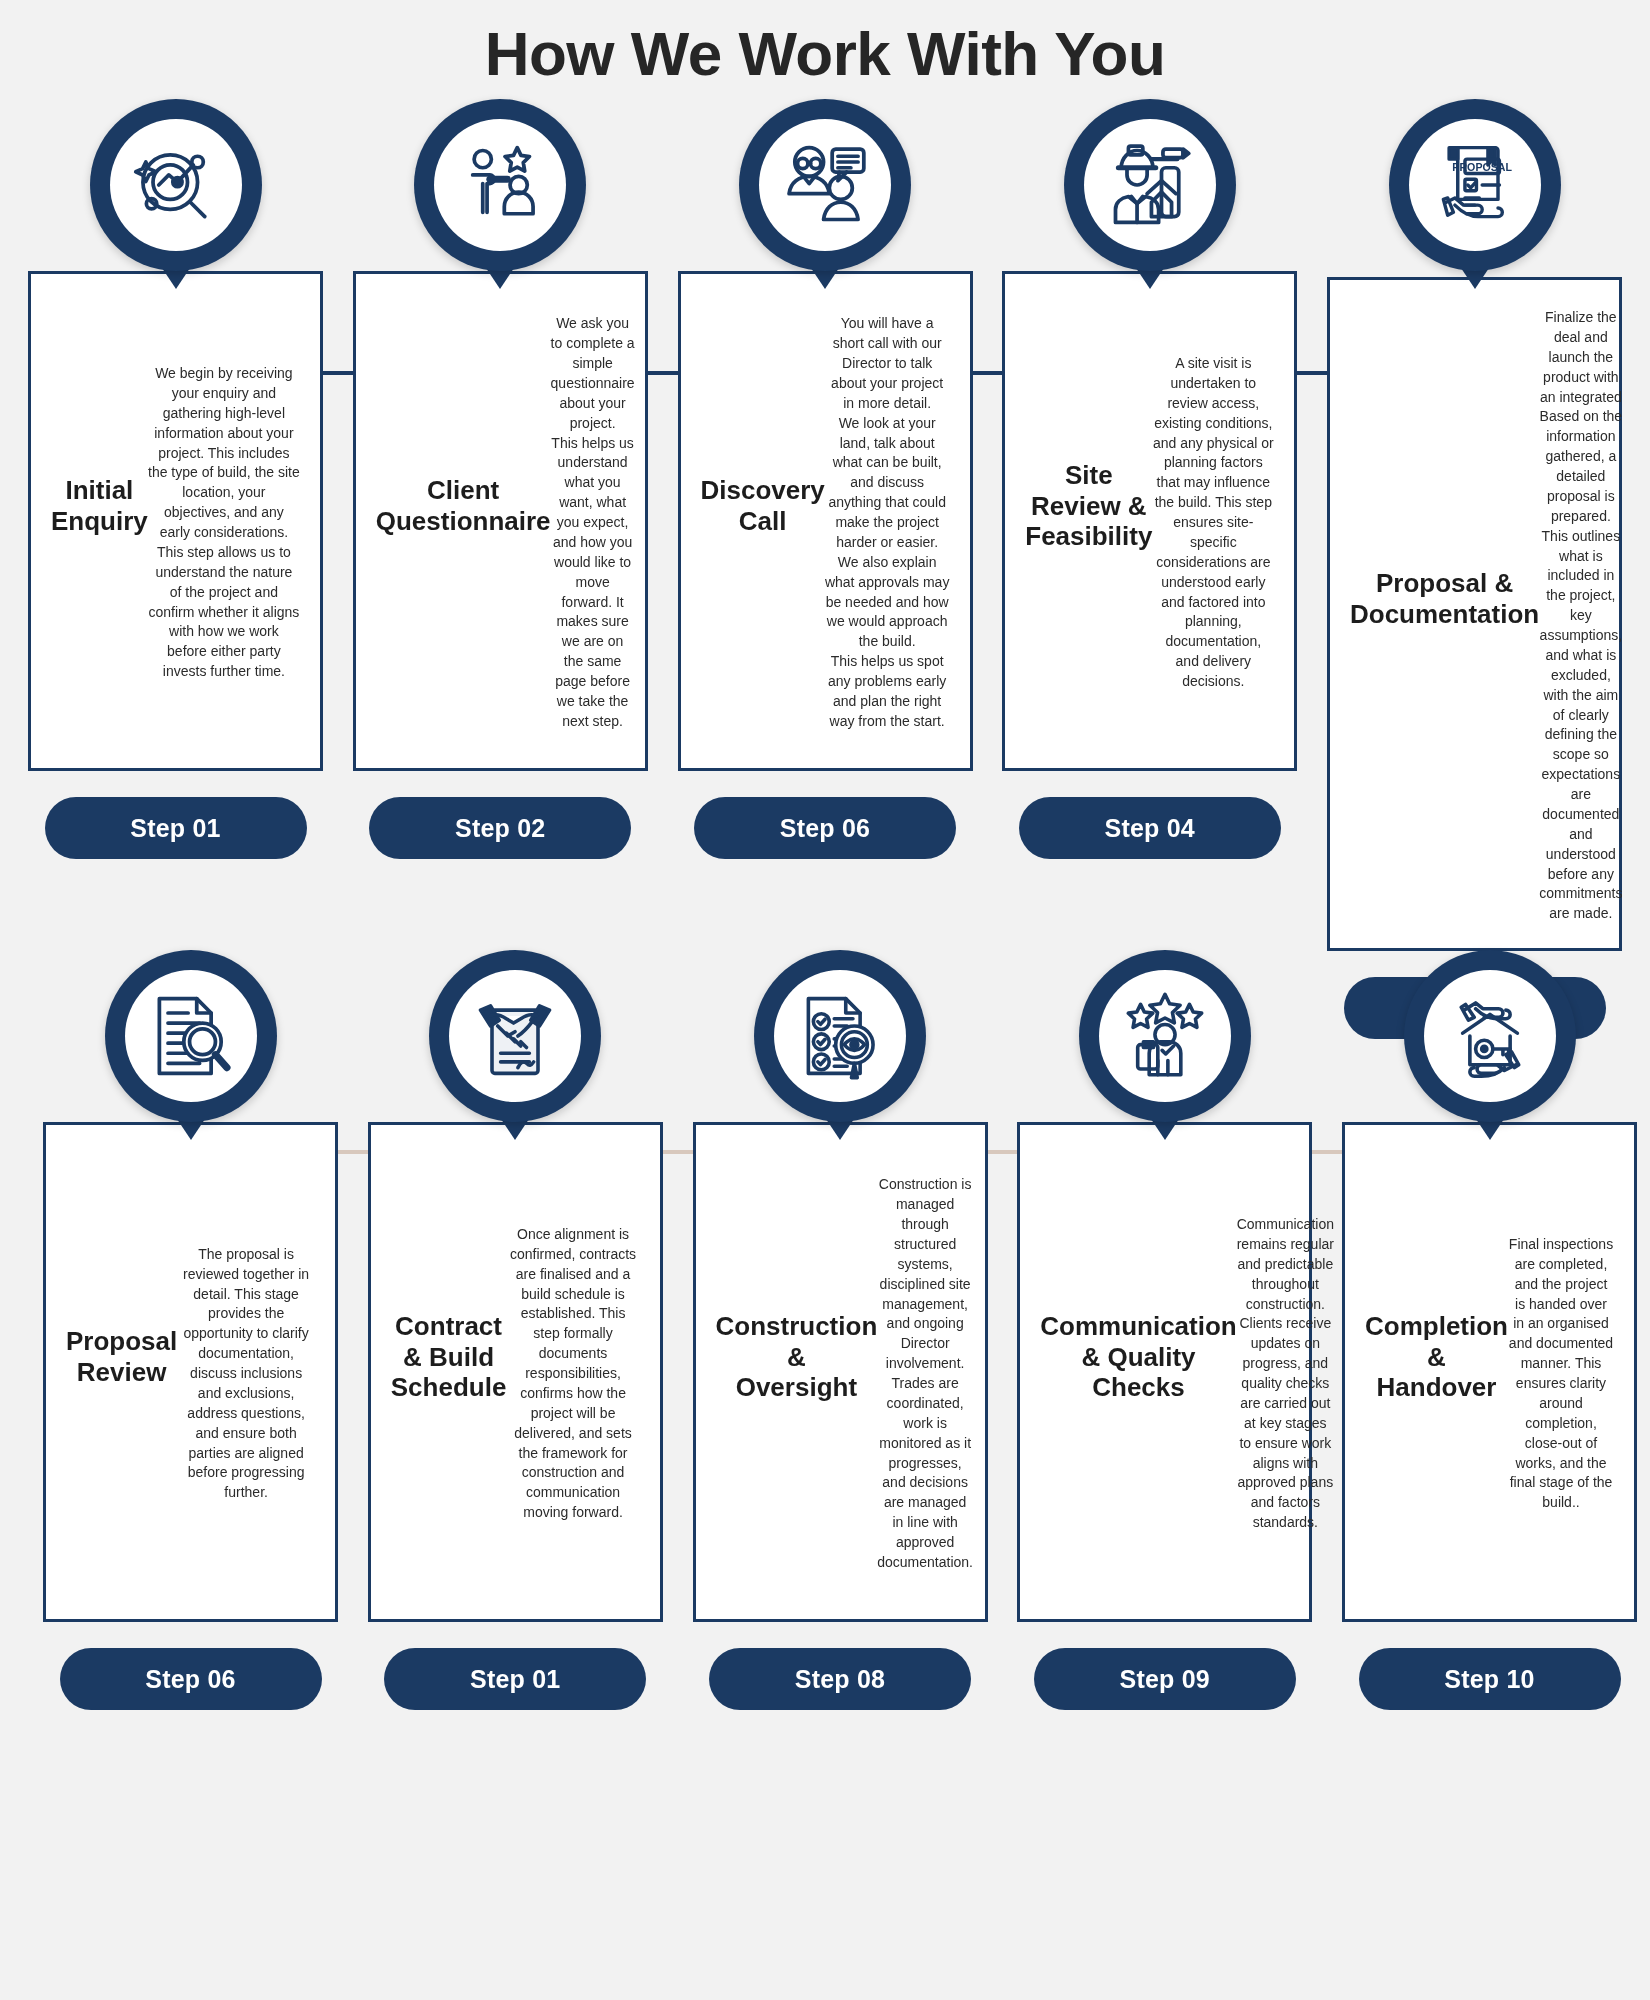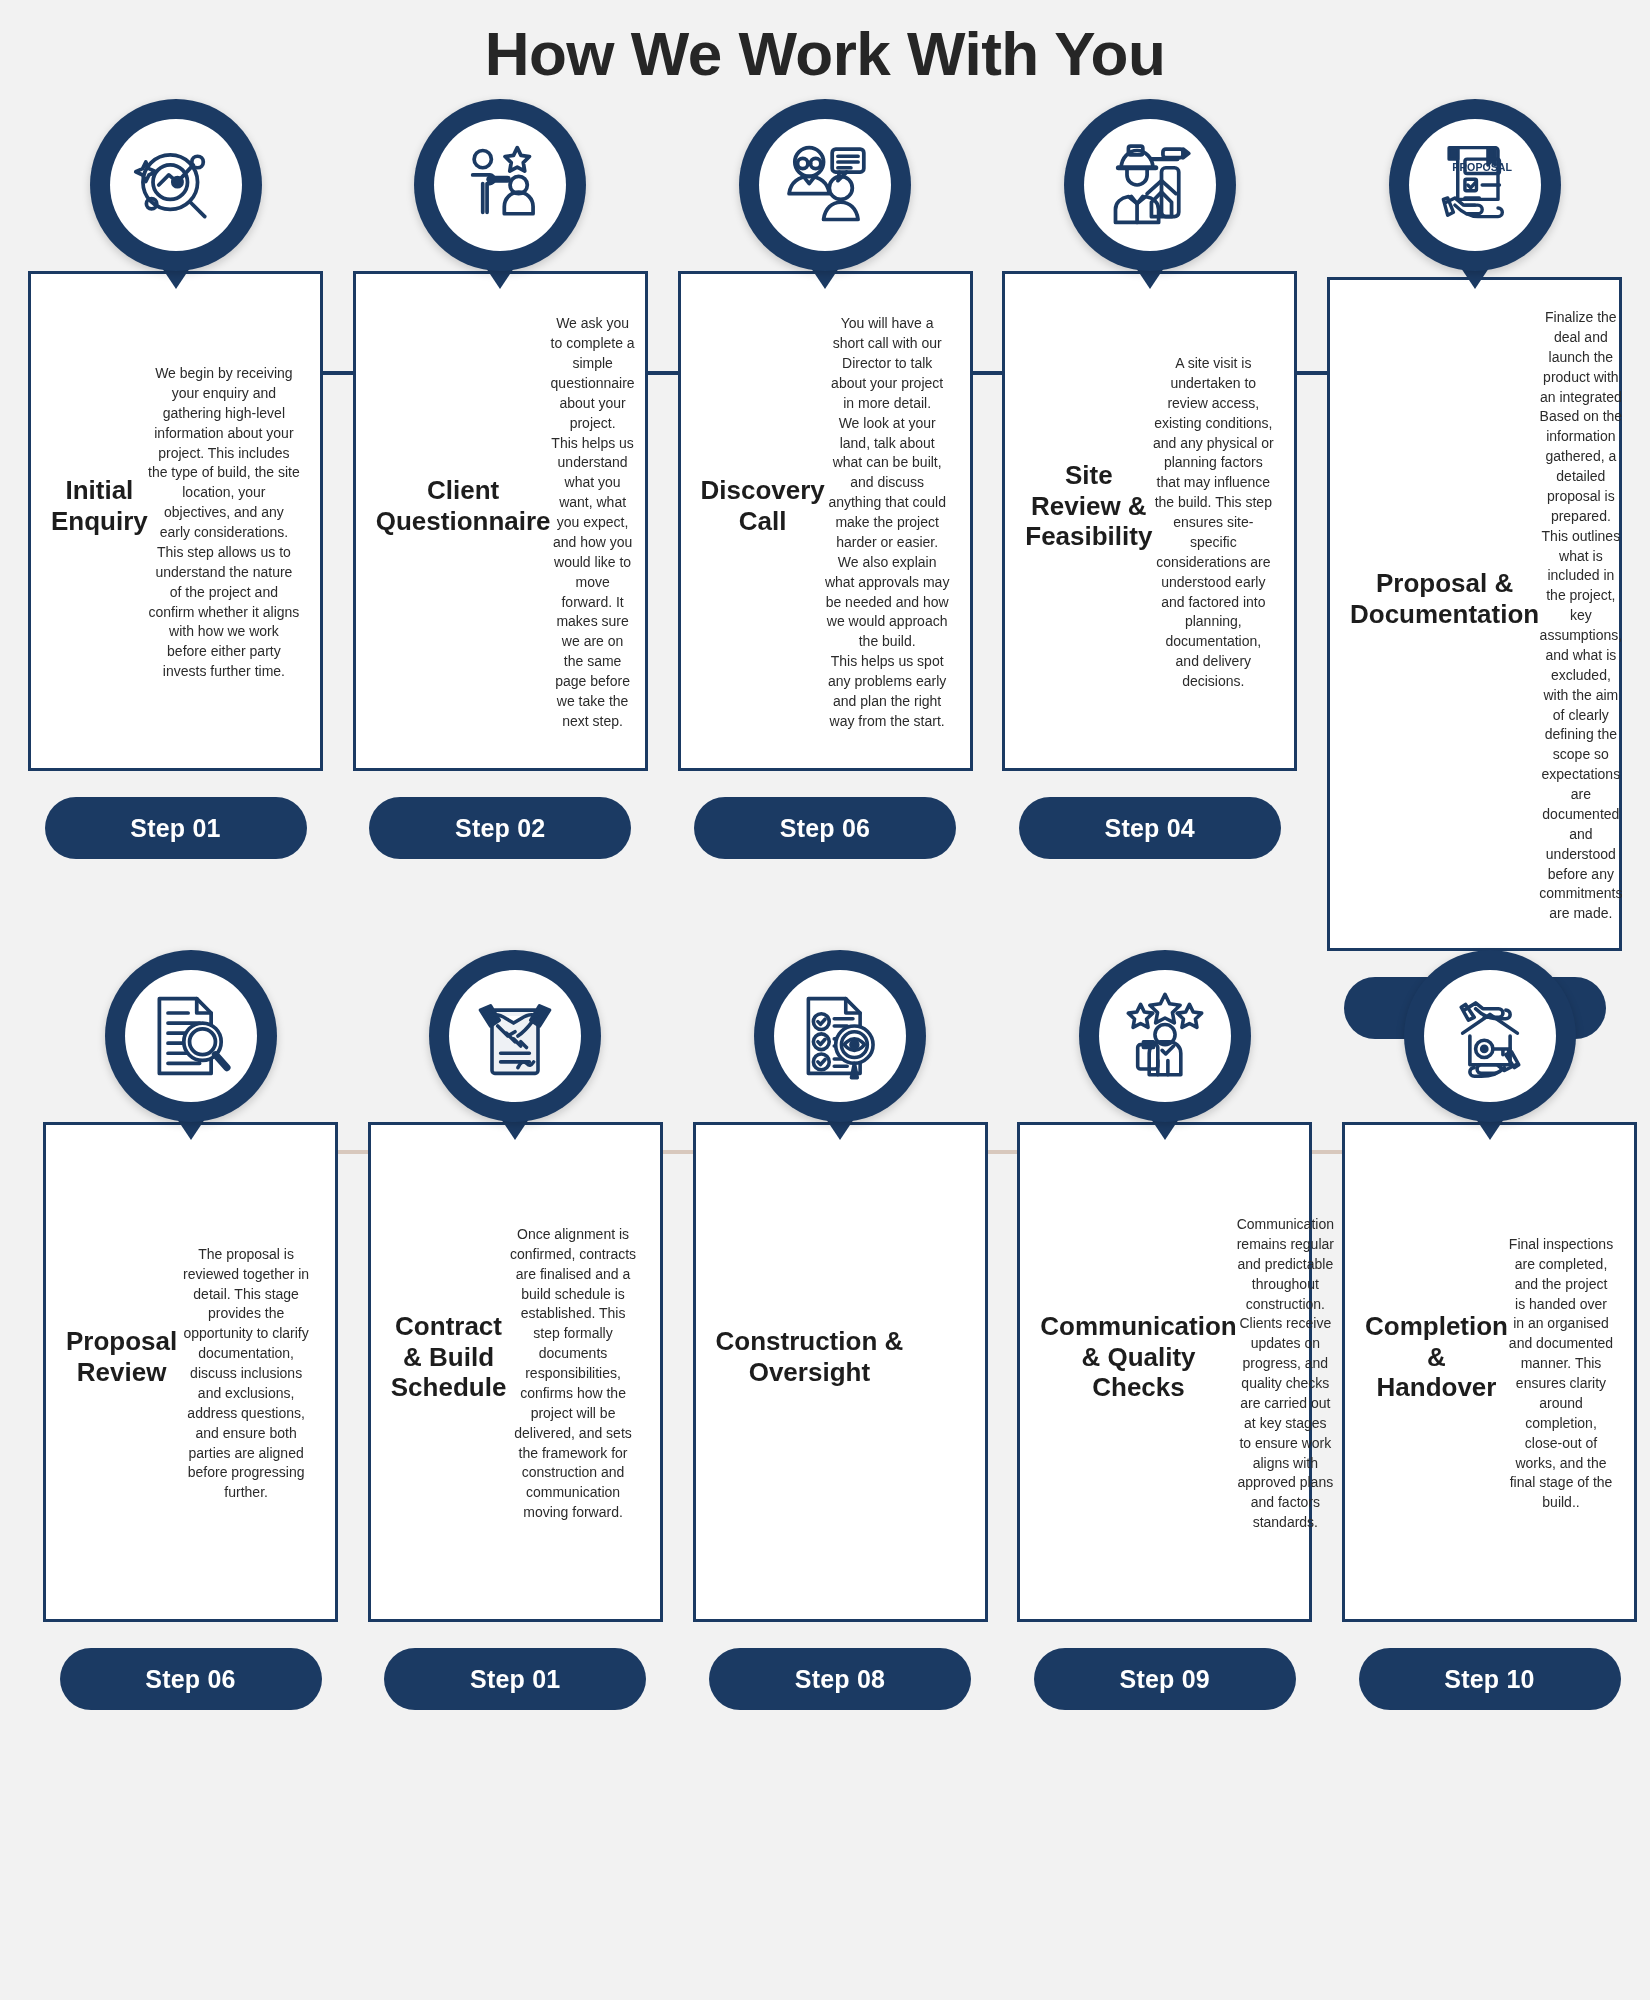--- a/index.html
+++ b/index.html
@@ -392,20 +392,21 @@
               <path d="M35 38s3-4 7-4 7 4 7 4-3 4-7 4-7-4-7-4z"></path>
               <circle cx="42" cy="38" r="2.4" fill="#1b3a63"></circle>
               <path d="M42 51l2 10h-4z" fill="#1b3a63"></path>
             </svg>
           </div>
         </div>
       </div>
       <div class="card">
         <div class="card-title">Construction &amp;
 Oversight</div>
+        <div class="card-body">Construction is managed through structured systems, disciplined site management, and ongoing Director involvement. Trades are coordinated, work is monitored as it progresses, and decisions are managed in line with approved documentation.</div>
       </div>
       <div class="step-pill">Step 08</div>
     </div>
 
     <div class="card-col">
       <div class="badge-wrap">
         <div class="pointer"></div>
         <div class="badge">
           <div class="badge-inner">
             <svg viewBox="0 0 64 64" fill="none" stroke="#1b3a63" stroke-width="2.5" stroke-linecap="round" stroke-linejoin="round">

